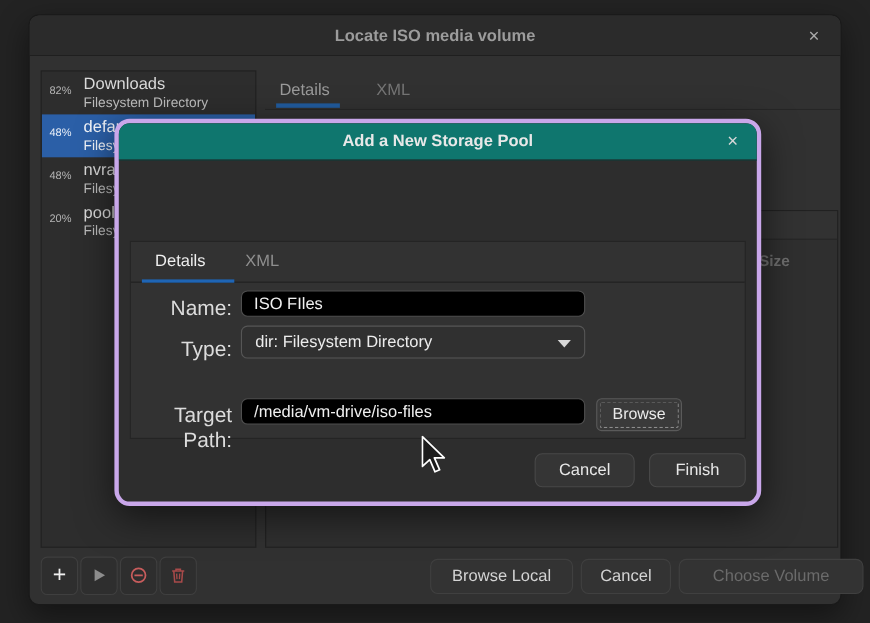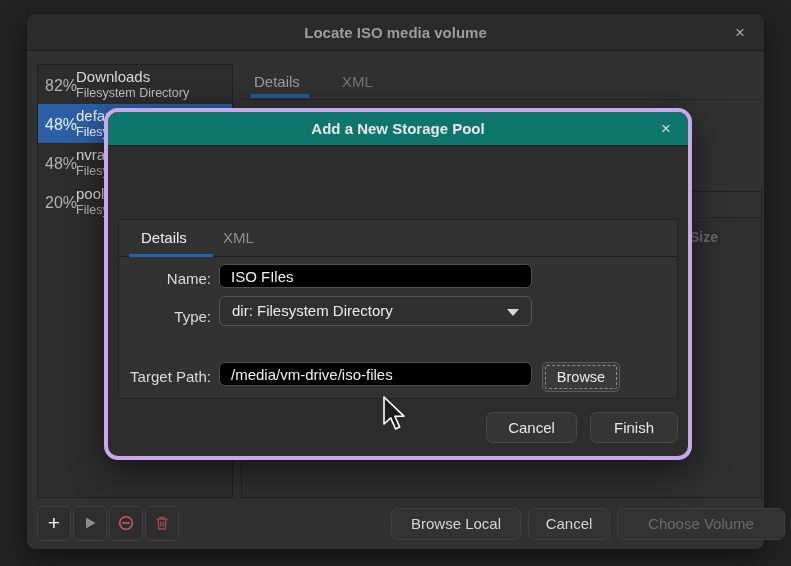--- a/index.html
+++ b/index.html
@@ -15,21 +15,21 @@
   .mw-title { position:absolute; left:0; right:0; top:0; height:37px; line-height:37px;
     text-align:center; font-weight:bold; font-size:15px; color:#9c9c9c; }
   .mw-close { position:absolute; right:13px; top:8px; width:22px; height:22px; line-height:21px;
     text-align:center; color:#ababab; font-size:17px; cursor:default; }
 
   
   .pool-list { position:absolute; left:10px; top:50px; width:196px; height:434px;
     background:#2d2d2d; border:1px solid #212121; overflow:hidden; }
   .pool-row { position:relative; width:100%; height:39px; }
   .pool-row.selected { background:#2b5fa7; }
-  .pool-pct { position:absolute; left:7px; top:12px; font-size:16px; color:#b3b3b3; }
+  .pool-pct { position:absolute; left:7px; top:12px; font-size:10px; color:#b3b3b3; }
   .pool-row.selected .pool-pct { color:#e8eef7; }
   .pool-name { position:absolute; left:38px; top:3px; font-size:15px; color:#dadada; white-space:nowrap; }
   .pool-type { position:absolute; left:38px; top:21px; font-size:12.5px; color:#bdbdbd; white-space:nowrap; }
   .pool-row.selected .pool-name, .pool-row.selected .pool-type { color:#f2f5fa; }
 
   
   .mw-tab { position:absolute; font-size:15px; }
   .mw-tab-details { left:227px; top:59px; color:#9a9a9a; }
   .mw-tab-xml { left:315px; top:59px; color:#757575; }
   .mw-tab-underline { position:absolute; left:224px; top:80px; width:58px; height:4px; background:#215b9d; }
@@ -71,21 +71,21 @@
   .banner-text { position:absolute; left:60px; top:16px; font-size:18px; color:#ffffff; }
 
   .notebook { position:absolute; left:10px; top:107px; width:560px; height:180px;
     background:#323232; border:1px solid #242424; }
   .nb-tabbar { position:absolute; left:0; top:0; width:100%; height:37px; border-bottom:1px solid #1f1f1f; }
   .nb-tab { position:absolute; top:9px; font-size:15px; }
   .nb-tab-details { left:22px; color:#efefef; }
   .nb-tab-xml { left:104px; color:#8f8f8f; }
   .nb-underline { position:absolute; left:10px; top:34px; width:84px; height:3px; background:#1f65b5; }
 
-  .fld-label { position:absolute; font-size:15px; color:#dcdcdc; text-align:right; width:90px; }
+  .fld-label { position:absolute; font-size:19px; color:#dcdcdc; text-align:right; width:90px; }
   .lbl-name { left:2px; top:50px; } .lbl-type { left:2px; top:88px;text-align:right; } .lbl-target { left:2px; top:148px; }
   .txt-input { position:absolute; left:100px; width:313px; height:24px; background:#000000;
     border:1px solid #4f4f4f; border-radius:6px; color:#f0f0f0; font-size:15px; padding:0 11px; outline:none; }
   .in-name { top:44px; } .in-target { top:142px; }
   .dd-select { position:absolute; left:100px; top:76px; width:313px; height:30px; background:#303030;
     border:1px solid #565656; border-radius:6px; color:#ececec; font-size:15px; line-height:28px;
     padding-left:12px; }
   .dd-arrow { position:absolute; right:12px; top:12px; width:0; height:0;
     border-left:6px solid transparent; border-right:6px solid transparent; border-top:7px solid #d8d8d8; }
   .btn-browse { position:absolute; left:423px; top:142px; width:78px; height:30px; background:#3a3a3a;

